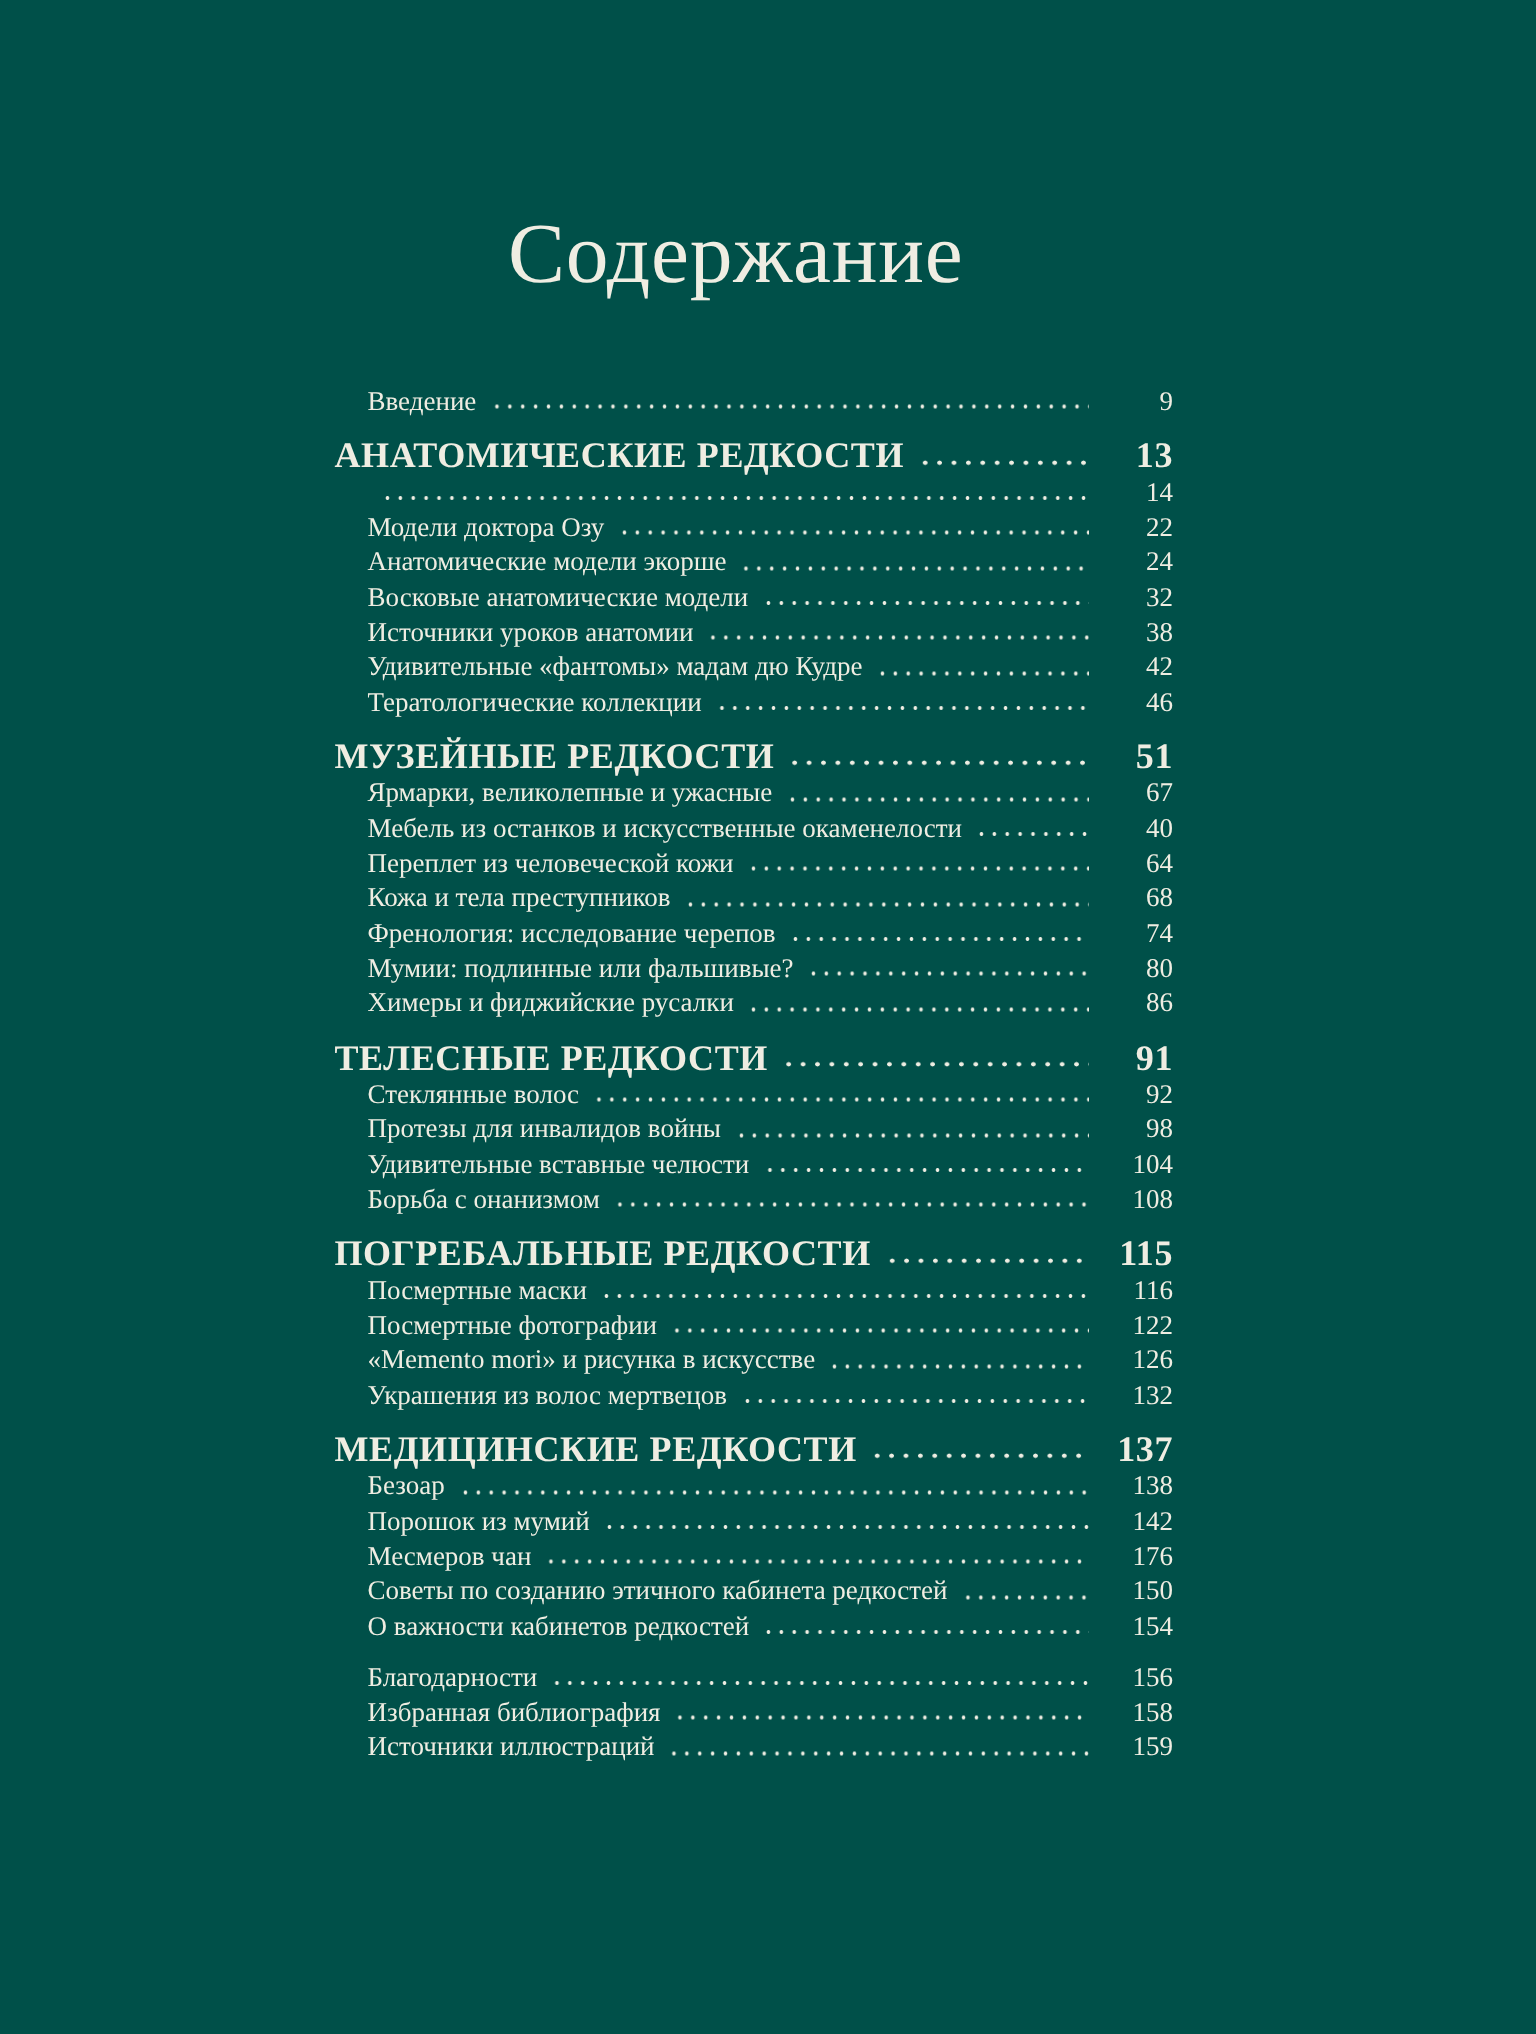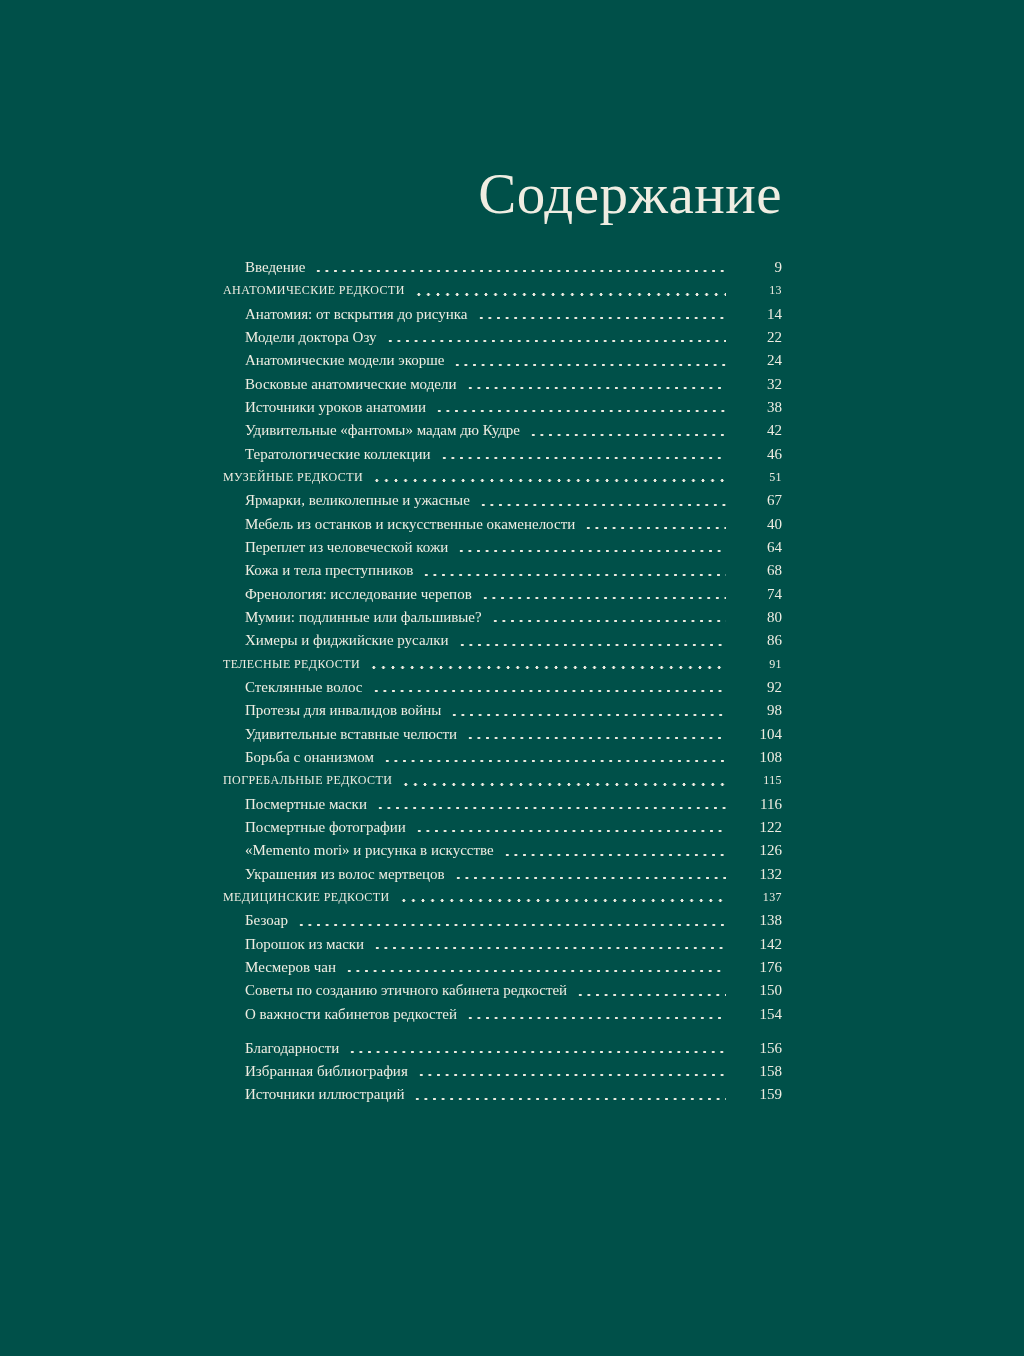--- a/index.html
+++ b/index.html
@@ -11,46 +11,45 @@
     height: 1356px;
     margin: 0 auto;
     background: var(--bg, #005049);
     color: var(--ink, #EFEDE2);
     font-family: "Liberation Serif", "DejaVu Serif", serif;
     overflow: hidden;
   }
 
   .title-wrap {
     position: absolute;
-    left: 223px;
+    left: 211px;
     top: 140px;
     width: 559px;
-    text-align: right;
-    margin-top: 24px;
+    text-align: center;
   }
   .title {
     font-size: 57px;
     font-weight: normal;
     letter-spacing: 0.5px;
     line-height: 1.05;
     margin: 0;
   }
 
   .toc {
     position: absolute;
     left: 223px;
     top: 256px;
     width: 559px;
   }
 
   .row {
     display: flex;
     align-items: stretch;
     height: 23.33px;
-    font-size: 15px;
+    font-size: 18px;
     line-height: 23.33px;
     white-space: nowrap;
   }
   .row .label {
     flex: 0 0 auto;
   }
   .row .dots {
     flex: 1 1 auto;
     margin-left: 9px;
     margin-right: 10px;
@@ -61,23 +60,24 @@
     min-width: 12px;
   }
   .row .pagenum {
     flex: 0 0 46px;
     text-align: right;
   }
 
   .row.item { padding-left: 22px; }
 
   .row.section-header {
+    margin-top: 14px;
     padding-left: 0;
-    font-weight: normal;
-    font-size: 12px;
+    font-weight: bold;
+    font-size: 24px;
     letter-spacing: 0.4px;
   }
   .row.section-header .dots {
     background-image: radial-gradient(circle, currentColor 1.3px, rgba(0,0,0,0) 1.7px);
     background-size: 9.6px 5px;
     background-position: left 0 bottom 6px;
   }
 
   .tail-block { margin-top: 11px; }
 </style>
@@ -93,21 +93,20 @@
     <span class="label">Введение</span>
     <span class="dots"></span>
     <span class="pagenum">9</span>
   </div>
       <div class="row section-header">
     <span class="label">АНАТОМИЧЕСКИЕ РЕДКОСТИ</span>
     <span class="dots"></span>
     <span class="pagenum">13</span>
   </div>
       <div class="row item">
-    <span class="label">Анатомия: от вскрытия до рисунка</span>
     <span class="dots"></span>
     <span class="pagenum">14</span>
   </div>
       <div class="row item">
     <span class="label">Модели доктора Озу</span>
     <span class="dots"></span>
     <span class="pagenum">22</span>
   </div>
       <div class="row item">
     <span class="label">Анатомические модели экорше</span>
@@ -228,21 +227,21 @@
     <span class="label">МЕДИЦИНСКИЕ РЕДКОСТИ</span>
     <span class="dots"></span>
     <span class="pagenum">137</span>
   </div>
       <div class="row item">
     <span class="label">Безоар</span>
     <span class="dots"></span>
     <span class="pagenum">138</span>
   </div>
       <div class="row item">
-    <span class="label">Порошок из маски</span>
+    <span class="label">Порошок из мумий</span>
     <span class="dots"></span>
     <span class="pagenum">142</span>
   </div>
       <div class="row item">
     <span class="label">Месмеров чан</span>
     <span class="dots"></span>
     <span class="pagenum">176</span>
   </div>
       <div class="row item">
     <span class="label">Советы по созданию этичного кабинета редкостей</span>

